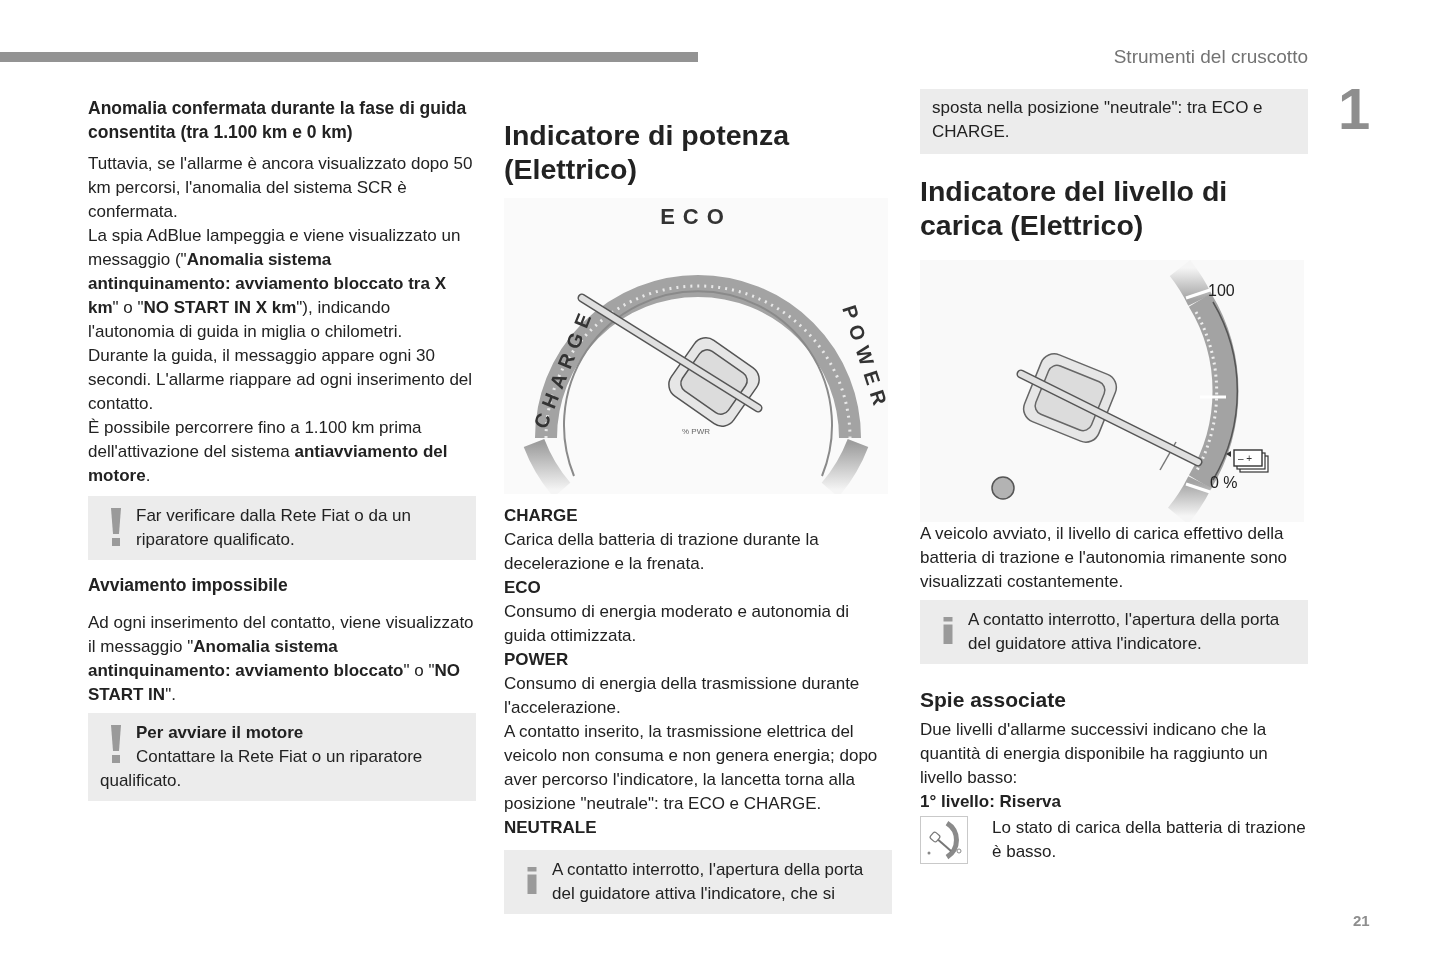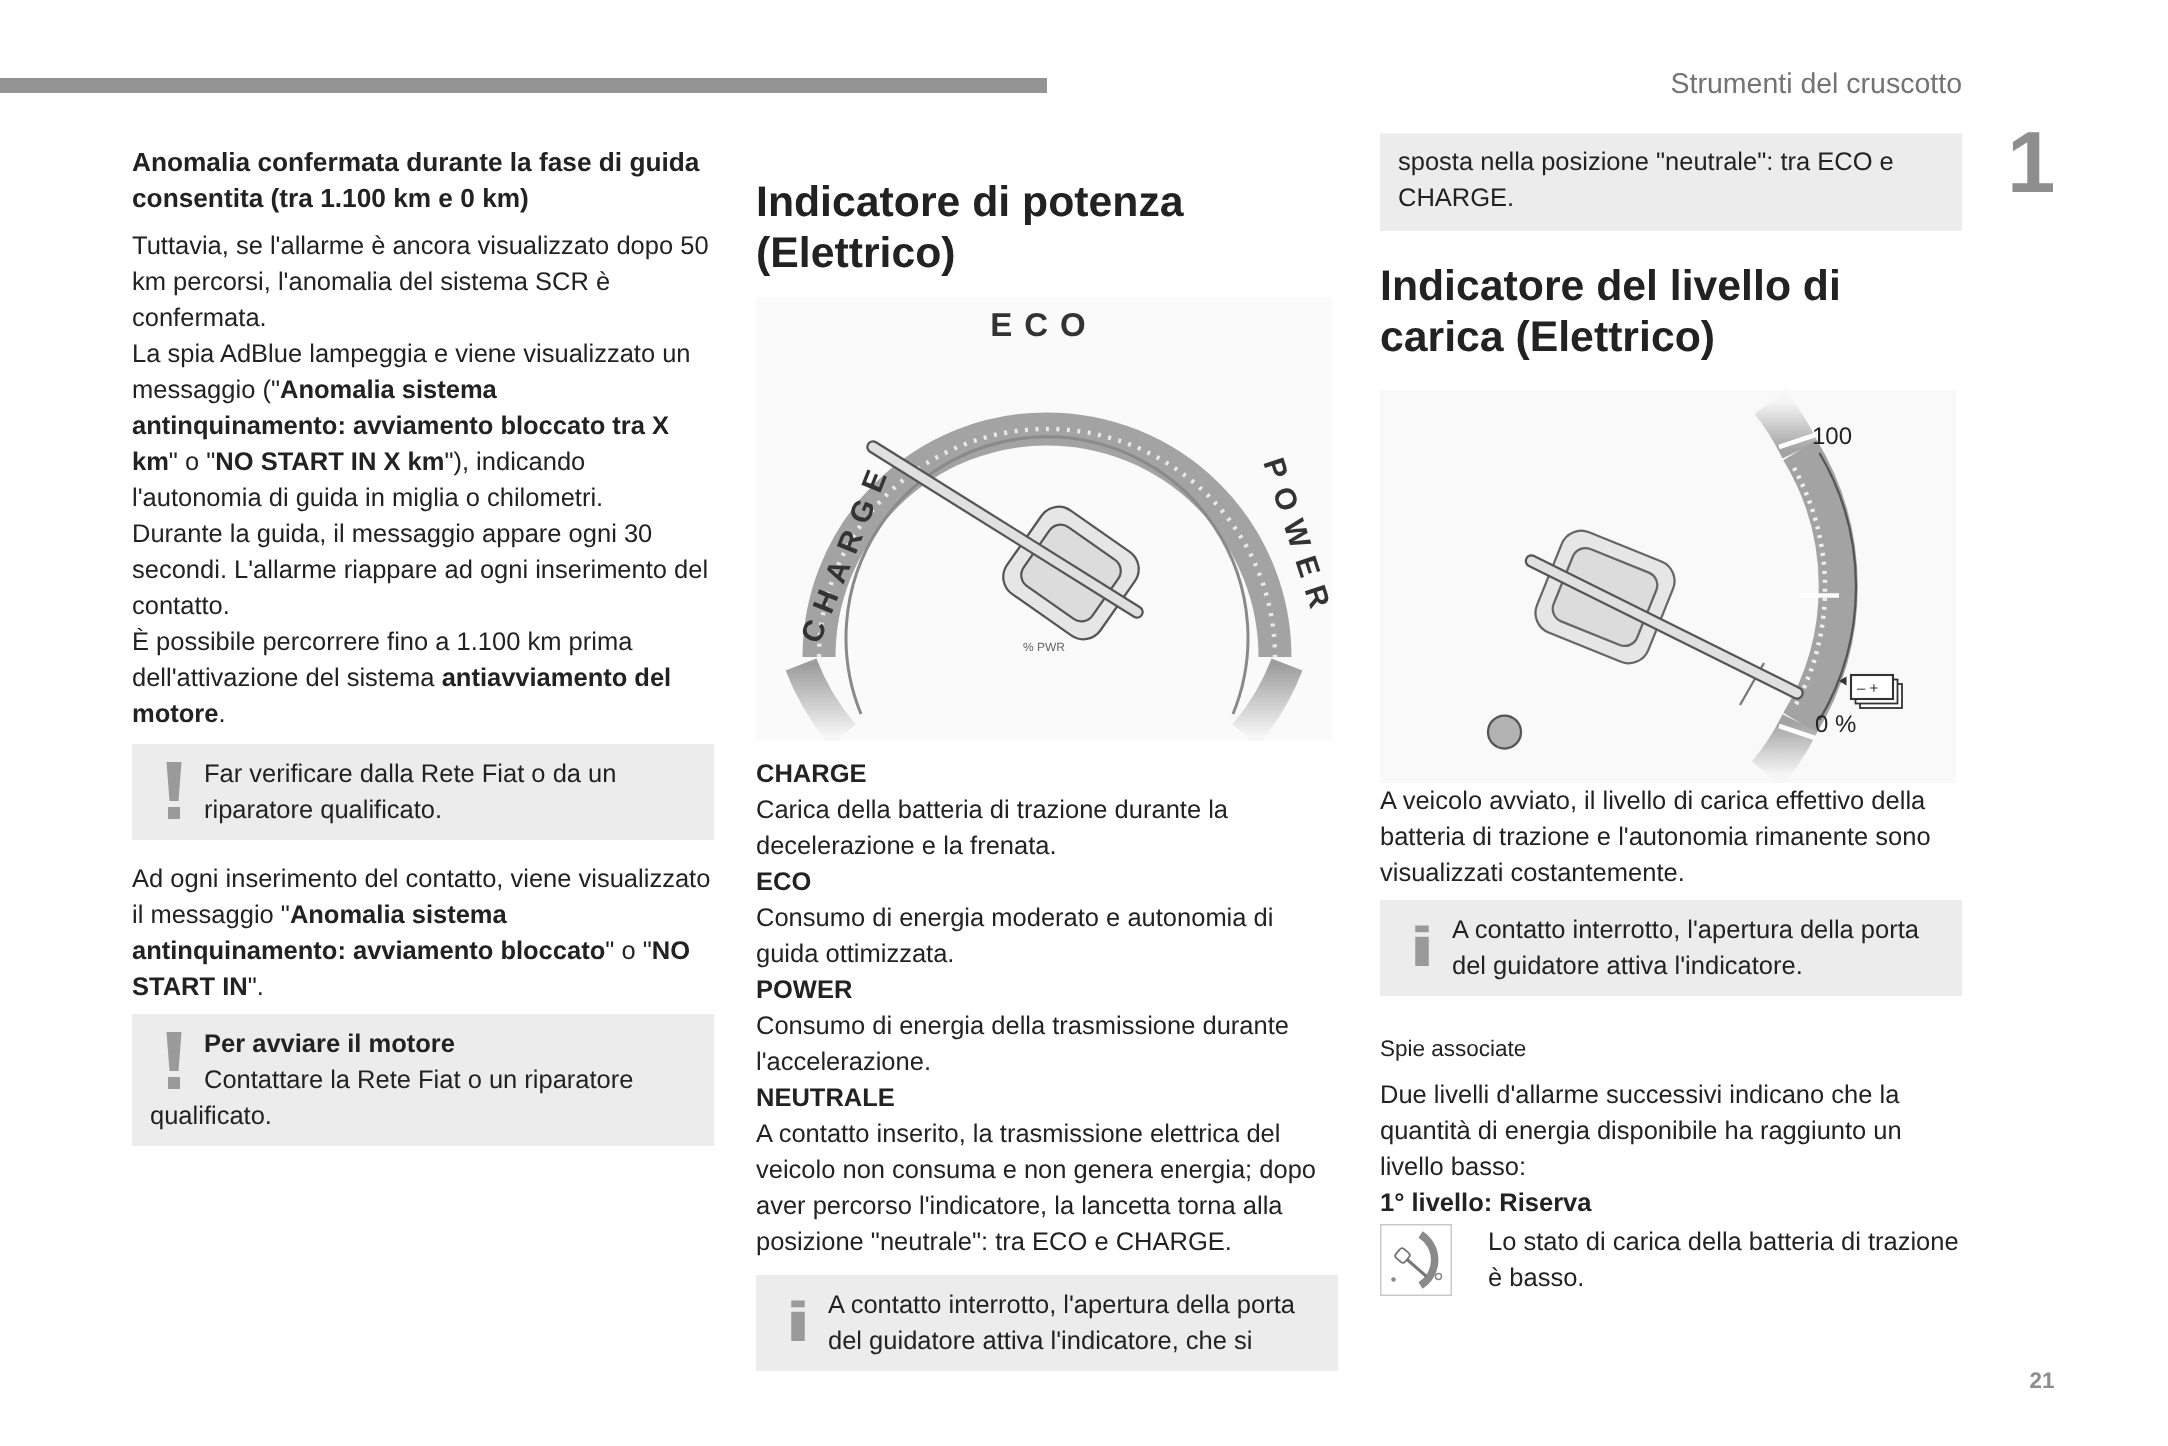--- a/index.html
+++ b/index.html
@@ -12,21 +12,21 @@
     .page-num { position: absolute; left: 1353px; top: 912px; font-size: 15px; font-weight: bold; color: #8e8e8e; }
 
     .col { position: absolute; top: 94px; }
     .col1 { left: 88px; width: 388px; }
     .col2 { left: 504px; width: 388px; }
     .col3 { left: 920px; width: 388px; }
 
     .body-text { font-size: 17px; line-height: 24px; color: #222; }
     .body-text b { font-weight: bold; }
     .h-sub { font-size: 17.5px; font-weight: bold; line-height: 24px; color: #222; }
-    .h-section { font-size: 15px; font-weight: normal; line-height: 24px; color: #222; }
+    .h-section { font-size: 21px; font-weight: bold; line-height: 24px; color: #222; }
     .h-main { font-size: 28.5px; font-weight: bold; line-height: 34px; color: #222; margin-top: 24px; }
 
     .note { background: #ececec; padding: 8px 12px 10px 48px; position: relative; font-size: 17px; line-height: 24px; color: #222; }
     .note .note-icon { position: absolute; left: 20px; top: 11px; width: 16px; height: 40px; }
     .note.no-icon { padding-left: 12px; }
     .note .hang { margin-left: -36px; }
 
     .gauge { position: relative; background: #fafafa; }
     .mini-icon { display: inline-block; width: 48px; height: 48px; border: 1px solid #c9c9c9; background: #fff; vertical-align: top; }
     .row { display: flex; gap: 24px; }
@@ -53,20 +53,21 @@
   </div>
 
   <div class="note" style="margin-top:8px; height:64px;">
     <svg class="note-icon" viewBox="0 0 16 40" style="top:12px;">
       <path d="M3 0 H13 L11 26 H5 Z" fill="#9a9a9a"></path>
       <rect x="4" y="30" width="8" height="8" fill="#9a9a9a"></rect>
     </svg>
     <div>Far verificare dalla Rete Fiat o da un riparatore qualificato.</div>
   </div>
 
+  <div class="h-sub" style="margin-top:13px;">Avviamento impossibile</div>
   <div class="body-text" style="margin-top:14px;">
     <span>Ad ogni inserimento del contatto, viene visualizzato il messaggio "</span><b>Anomalia sistema antinquinamento: avviamento bloccato</b><span>" o "</span><b>NO START IN</b><span>".</span>
   </div>
 
   <div class="note" style="margin-top:6px; height:88px;">
     <svg class="note-icon" viewBox="0 0 16 40" style="top:12px;">
       <path d="M3 0 H13 L11 26 H5 Z" fill="#9a9a9a"></path>
       <rect x="4" y="30" width="8" height="8" fill="#9a9a9a"></rect>
     </svg>
     <div style="font-weight:bold;">Per avviare il motore</div>
@@ -118,22 +119,22 @@
     </div>
     <div>
       <div style="font-weight:bold;">ECO</div>
       <div>Consumo di energia moderato e autonomia di guida ottimizzata.</div>
     </div>
     <div>
       <div style="font-weight:bold;">POWER</div>
       <div>Consumo di energia della trasmissione durante l'accelerazione.</div>
     </div>
     <div>
+      <div>A contatto inserito, la trasmissione elettrica del veicolo non consuma e non genera energia; dopo aver percorso l'indicatore, la lancetta torna alla posizione "neutrale": tra ECO e CHARGE.</div>
       <div style="font-weight:bold;">NEUTRALE</div>
-      <div>A contatto inserito, la trasmissione elettrica del veicolo non consuma e non genera energia; dopo aver percorso l'indicatore, la lancetta torna alla posizione "neutrale": tra ECO e CHARGE.</div>
     </div>
   </div>
 
   <div class="note" style="margin-top:10px; height:64px; padding-left:48px;">
     <svg class="note-icon" viewBox="0 0 16 40" style="top:12px; left:22px; width:12px;">
       <rect x="2" y="0" width="12" height="6" fill="#9a9a9a"></rect>
       <rect x="2" y="10" width="12" height="26" fill="#9a9a9a"></rect>
     </svg>
     <div>A contatto interrotto, l'apertura della porta del guidatore attiva l'indicatore, che si</div>
   </div>

